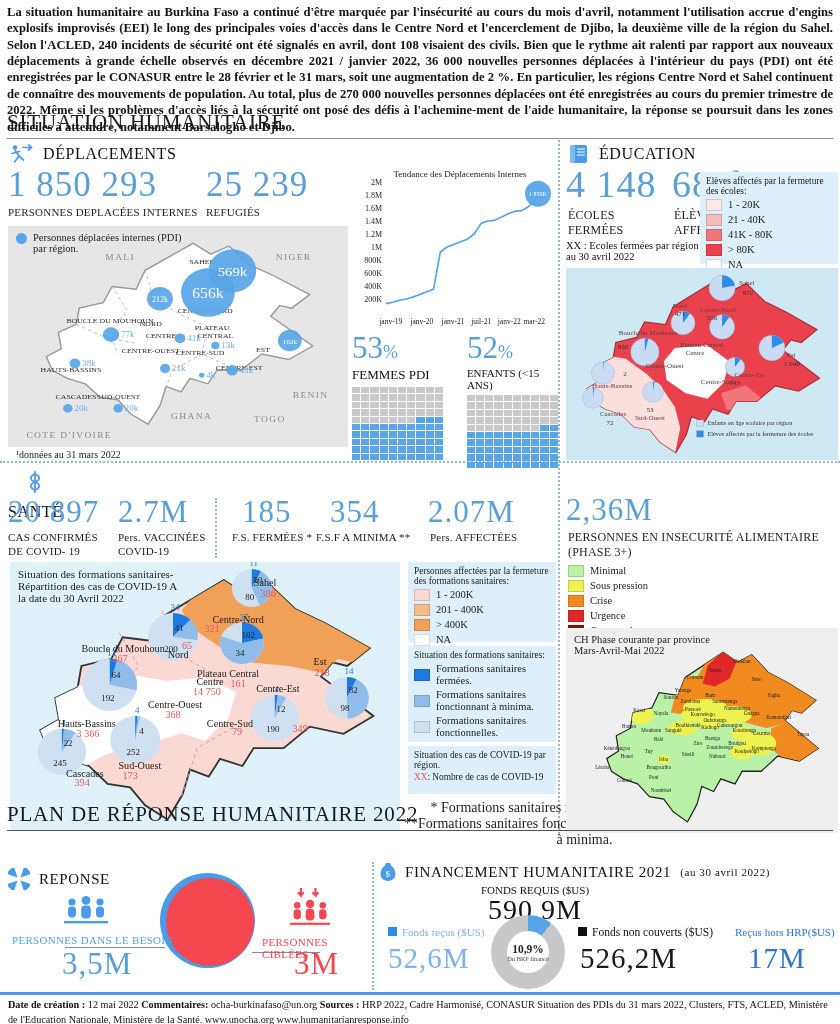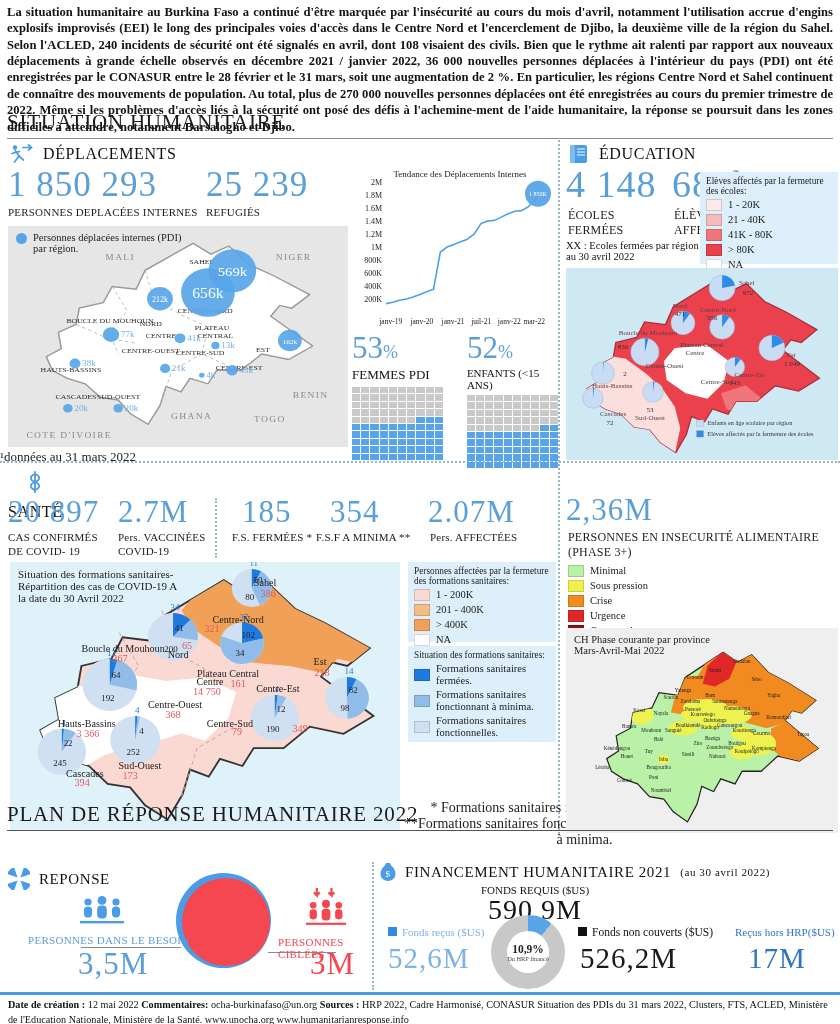--- a/index.html
+++ b/index.html
@@ -119,21 +119,21 @@
         <text x="62.7" y="39.8" font-size="2.7" fill="#6fb0e8" text-anchor="start">13k</text>
         <circle cx="57" cy="48.6" r="0.8" fill="#57a5e8" opacity="0.92"></circle>
         <text x="58.3" y="49.5" font-size="2.7" fill="#6fb0e8" text-anchor="start">4k</text>
       </svg>
     <div class="abs" style="left:8px;top:6px;display:flex;gap:6px;align-items:flex-start;">
       <span style="width:11px;height:11px;border-radius:50%;background:#57a5e8;display:inline-block;margin-top:1px;"></span>
       <span class="pre" style="font-size:10.5px;color:#222;">Personnes déplacées internes (PDI)
 par région.</span>
     </div>
   </div>
-  <div class="abs" style="left:0;top:449px;font-size:13px;color:#222;">¹données au 31 mars 2022</div>
+  <div class="abs" style="left:16px;top:449px;font-size:10px;color:#222;">¹données au 31 mars 2022</div>
 
   <svg id="trend-svg" class="abs" style="left:352px;top:166px;" width="204" height="172" viewBox="0 0 204 172">
       <text x="108" y="11" font-size="9" fill="#222" text-anchor="middle">Tendance des Déplacements Internes</text>
       <text x="30" y="18.5" font-size="8" fill="#222" text-anchor="end">2M</text>
       <text x="30" y="31.5" font-size="8" fill="#222" text-anchor="end">1.8M</text>
       <text x="30" y="44.5" font-size="8" fill="#222" text-anchor="end">1.6M</text>
       <text x="30" y="57.5" font-size="8" fill="#222" text-anchor="end">1.4M</text>
       <text x="30" y="70.5" font-size="8" fill="#222" text-anchor="end">1.2M</text>
       <text x="30" y="83.5" font-size="8" fill="#222" text-anchor="end">1M</text>
       <text x="30" y="96.5" font-size="8" fill="#222" text-anchor="end">800K</text>
@@ -622,20 +622,27 @@
           <span class="pre" style="line-height: 1.1;">Formations sanitaires
 fonctionnant à minima.</span>
         </div>
         <div class="leg-row">
           <span class="chip" style="background: rgb(207, 224, 242);"></span>
           <span class="pre" style="line-height: 1.1;">Formations sanitaires
 fonctionnelles.</span>
         </div>
       </div>
   </div>
+  <div class="abs bluebox" style="left:408px;top:746px;width:148px;height:48px;padding:4px 6px;box-sizing:border-box;">
+    <div class="pre" style="font-size:9.3px;">Situation des cas de COVID-19 par
+région.</div>
+    <div style="font-size:9.3px;margin-top:2px;">
+      <span style="color:#e4595c;">XX</span><span>: Nombre de cas de COVID-19</span>
+    </div>
+  </div>
   <div class="abs pre" style="left:404px;top:800px;font-size:14px;color:#222;text-align:right;">* Formations sanitaires fermées.
 **Formations sanitaires fonctionnant
    à minima.</div>
 
   <div class="abs num" style="left:566px;top:492px;font-size:31px;">2,36M</div>
   <div class="abs lbl pre" style="left:568px;top:530px;font-size:12px;">PERSONNES EN INSECURITÉ ALIMENTAIRE
 (PHASE 3+)</div>
   <div id="secal-legend" class="abs" style="left:568px;top:562px;">
       <div class="leg-row">
         <span class="chip" style="background: rgb(185, 242, 166);"></span>
@@ -742,21 +749,21 @@
       <g stroke="#4a9ce8" stroke-width="1.8">
         <line x1="2" y1="2" x2="7" y2="7" marker-end="url(#ah)"></line>
         <line x1="20" y1="2" x2="15" y2="7" marker-end="url(#ah)"></line>
         <line x1="2" y1="20" x2="7" y2="15" marker-end="url(#ah)"></line>
         <line x1="20" y1="20" x2="15" y2="15" marker-end="url(#ah)"></line>
       </g>
     </svg>
     <span>REPONSE</span>
   </div>
 
-  <div class="abs" style="left:16px;top:886px;width:370px;height:108px;">
+  <div class="abs" style="left:0;top:886px;width:370px;height:108px;">
     <div id="circle-blue" class="circ" style="left: 160px; top: -13px; width: 95px; height: 95px; background: rgb(74, 156, 232);"></div>
     <div id="circle-red" class="circ" style="left: 166px; top: -8px; width: 88px; height: 88px; background: rgb(244, 71, 79);"></div>
     <div class="line" style="left:65px;top:61px;width:100px;"></div>
     <div class="line" style="left:252px;top:66px;width:68px;"></div>
     <svg class="abs" style="left:62px;top:10px;" width="48" height="32" viewBox="0 0 24 16">
       <g id="people-blue" fill="#4a9ce8">
         <circle cx="5" cy="3" r="1.8"></circle>
           <rect x="3" y="5.2" width="4" height="5.5" rx="1.8"></rect>
         <circle cx="12" cy="2.2" r="2.2"></circle>
           <rect x="9.6" y="4.8" width="4.8" height="6.5" rx="2"></rect>

